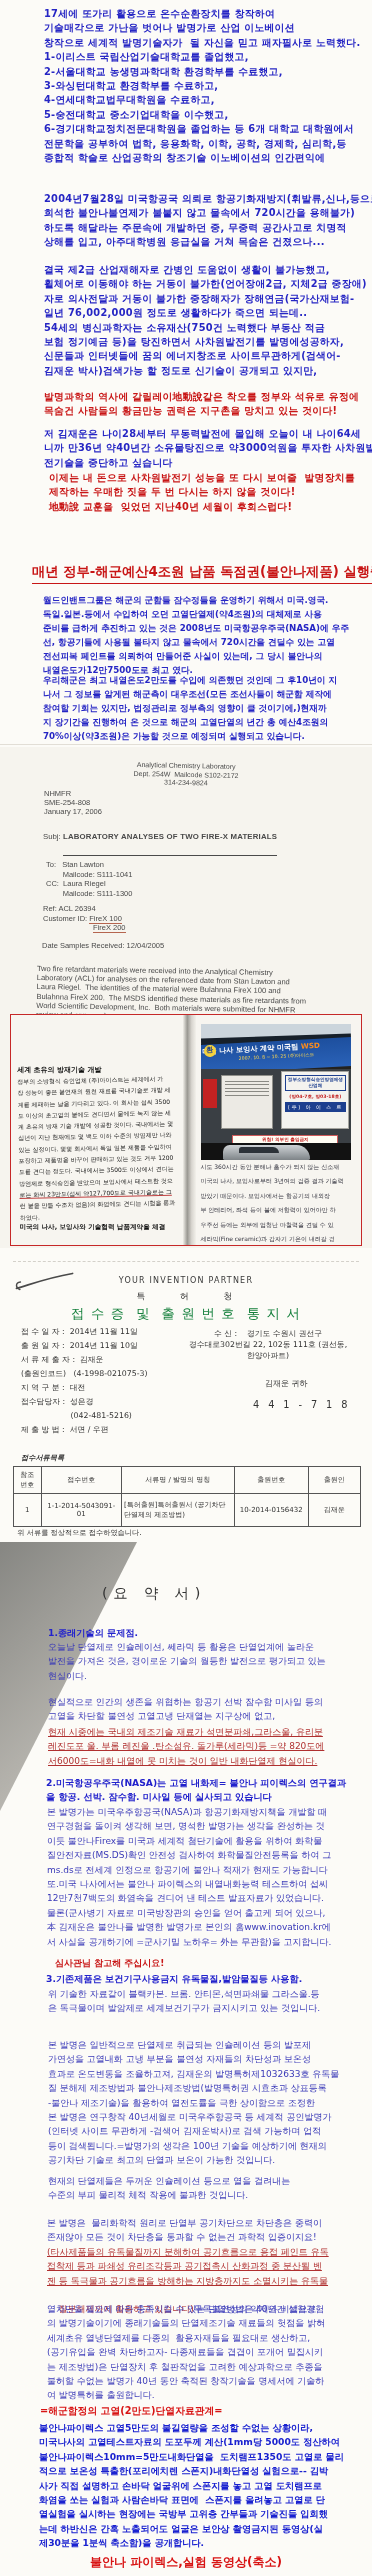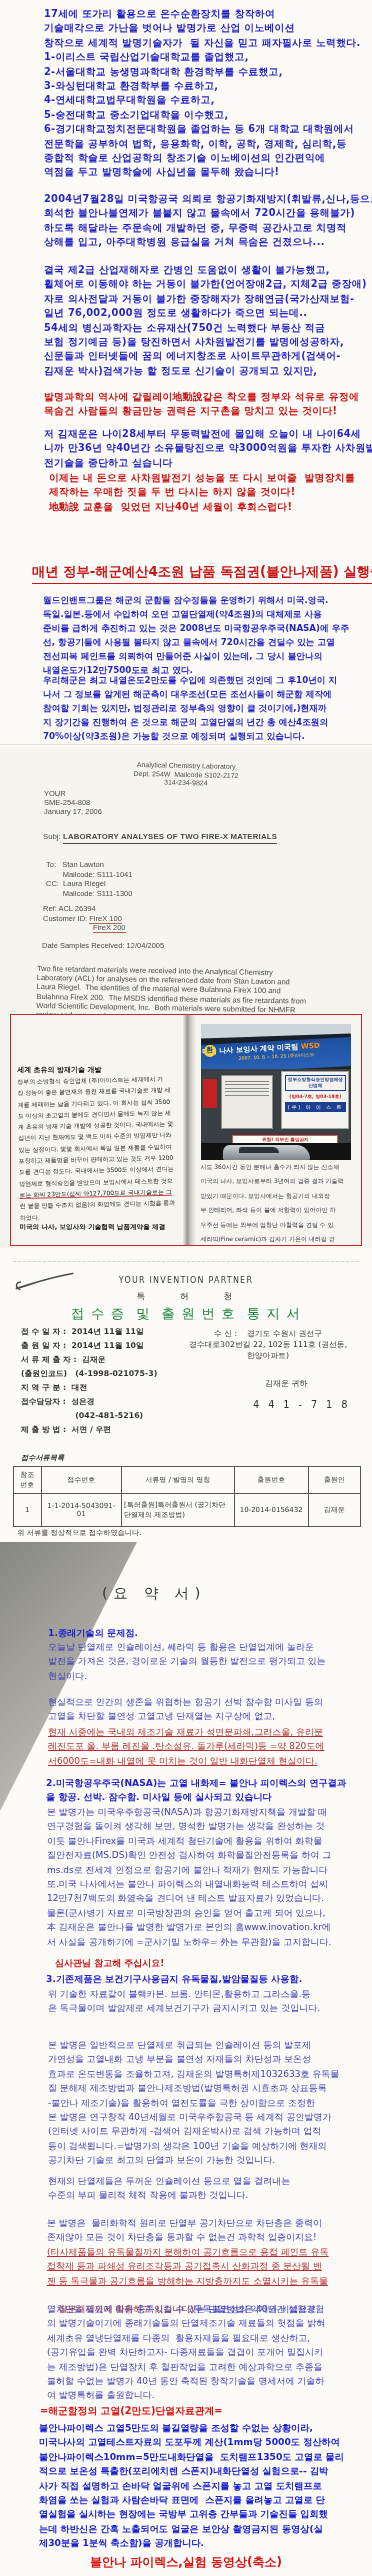--- a/index.html
+++ b/index.html
@@ -14,21 +14,21 @@
   .headline{font-size:13.3px;font-weight:bold;color:#c81616;border-bottom:1.7px solid #c81616;
             padding-bottom:2.3px;white-space:pre;}
   .navy{font-weight:bold;font-size:8.7px;line-height:14px;}
   .rule{height:1.2px;background:#e2ded6;width:372px;}
   #scan-bg{top:747px;left:0;width:372px;height:501px;background:#f6f4ee;}
   
   .memo-ink{color:#4a4a4a;font-family:"Liberation Sans",sans-serif;}
   .acl-head{width:372px;text-align:center;font-size:7px;line-height:8.7px;transform:rotate(1.2deg);}
   .memo-id{font-size:7.5px;line-height:9px;}
   .subj{font-size:7.8px;}
-  .subj .u{border-bottom:1.2px solid #4a4a4a;padding-bottom:2px;font-weight:bold;letter-spacing:0.2px;margin-top:36px;}
+  .subj .u{border-bottom:1.2px solid #4a4a4a;padding-bottom:14px;font-weight:bold;letter-spacing:0.2px;margin-top:36px;}
   .memo-block{font-size:7.5px;line-height:9.5px;}
   .cust-u{border-bottom:1.2px solid #b5654f;}
   .memo-body{font-size:7.5px;line-height:9.2px;width:300px;transform:rotate(1deg);transform-origin:left top;}
   
   #clip-box{top:1014px;left:10.4px;width:350px;height:230px;border:1.7px solid #c62828;background:#f7f5f0;}
   .clip-heading{font-size:7px;font-weight:bold;color:#111;}
   .clip-left{font-size:6px;line-height:11.3px;color:#1c1c1c;width:169px;transform:rotate(-1.2deg);transform-origin:left top;}
   .clip-left div:nth-child(11){text-decoration:underline;text-decoration-color:#c04040;}
   .clip-sub{font-size:6.6px;font-weight:bold;color:#111;}
   .spine{left:172px;top:0;width:12.7px;height:100%;background:linear-gradient(to right,#f0eee8,#9a9892,#d8d5cf,#f3f1eb);}
@@ -105,21 +105,20 @@
       <div>기술매각으로 가난을 벗어나 발명가로 산업 이노베이션</div>
       <div>창작으로 세계적 발명기술자가  될 자신을 믿고 패자필사로 노력했다.</div>
       <div>1-이리스트 국립산업기술대학교를 졸업했고,</div>
       <div>2-서울대학교 농생명과학대학 환경학부를 수료했고,</div>
       <div>3-와싱턴대학교 환경학부를 수료하고,</div>
       <div>4-연세대학교법무대학원을 수료하고,</div>
       <div>5-숭전대학교 중소기업대학을 이수했고,</div>
       <div>6-경기대학교정치전문대학원을 졸업하는 등 6개 대학교 대학원에서</div>
       <div>전문학을 공부하여 법학, 응용화학, 이학, 공학, 경제학, 심리학,등</div>
       <div>종합적 학술로 산업공학의 창조기술 이노베이션의 인간편익에</div>
-      <div>역점을 두고 발명학술에 사십년을 몰두해 왔습니다!</div>
     </div>
   <div class="abs hand blue lines" style="top:192px;left:44px;">
       <div>2004년7월28일 미국항공국 의뢰로 항공기화재방지(휘발류,신나,등으로</div>
       <div>희석한 불안나불연제가 불붙지 않고 물속에서 720시간을 용해불가)</div>
       <div>하도록 해달라는 주문속에 개발하던 중, 무중력 공간사고로 치명적</div>
       <div>상해를 입고, 아주대학병원 응급실을 거쳐 목숨은 건졌으나...</div>
     </div>
   <div class="abs hand blue lines" style="top:263px;left:44px;">
       <div>결국 제2급 산업재해자로 간병인 도움없이 생활이 불가능했고,</div>
       <div>휠체어로 이동해야 하는 거동이 불가한(언어장애2급, 지체2급 중장애)</div>
@@ -164,21 +163,21 @@
     </div>
 
   <div class="abs rule" style="top:744px;"></div>
 
   <div class="abs memo-ink acl-head lines" style="top:762px;left:0;">
     <div>Analytical Chemistry Laboratory</div>
     <div>Dept. 254W  Mailcode S102-2172</div>
     <div>314-234-9824</div>
   </div>
   <div class="abs memo-ink memo-id lines" style="top:789px;left:44px;">
-      <div>YOUR</div>
+      <div>NHMFR</div>
       <div>SME-254-808</div>
       <div>January 17, 2006</div>
     </div>
   <div class="abs memo-ink subj" style="top:832px;left:43px;">
     <span>Subj:</span>
     <span class="u">LABORATORY ANALYSES OF TWO FIRE-X MATERIALS</span>
   </div>
   <div class="abs memo-ink memo-block lines" style="top:860px;left:46px;">
       <div>To:   Stan Lawton</div>
       <div>        Mailcode: S111-1041</div>
@@ -270,21 +269,21 @@
   <div class="abs dashes" style="top:1261px;"></div>
 
   <svg class="abs" style="top:1270px;left:12.7px;" width="63" height="23" viewBox="0 0 110 40">
     <path d="M6 32 C 28 26, 58 14, 104 6" stroke="#4a4a4a" stroke-width="3" fill="none" stroke-linecap="round"></path>
     <path d="M12 34 c -8 -3 -8 -12 1 -13" stroke="#4a4a4a" stroke-width="2.5" fill="none" stroke-linecap="round"></path>
   </svg>
   <div class="abs r-center r-partner" style="top:1276px;">YOUR INVENTION PARTNER</div>
   <div class="abs r-center r-office" style="top:1291px;">특     허     청</div>
   <div class="abs r-center r-title" style="top:1305px;">접 수 증  및  출 원 번 호  통 지 서</div>
 
-  <div class="abs r-fields lines" style="top:1325px;left:21px;font-weight:bold;">
+  <div class="abs r-fields lines" style="top:1325px;left:21px;">
       <div>접 수 일 자 :  2014년 11월 11일</div>
       <div>출 원 일 자 :  2014년 11월 10일</div>
       <div>서 류 제 출 자 :  김재운</div>
       <div>(출원인코드)   (4-1998-021075-3)</div>
       <div>지 역 구 분 :  대전</div>
       <div>접수담당자 :  성은경</div>
       <div>                    (042-481-5216)</div>
       <div>제 출 방 법 :  서면 / 우편</div>
     </div>
   <div class="abs r-addr lines" style="top:1328px;left:173px;">
@@ -353,21 +352,21 @@
       <div>ms.ds로 전세계 인정으로 항공기에 불안나 적재가 현재도 가능합니다</div>
       <div>또.미국 나사에서는 불안나 파이렉스의 내열내화능력 테스트하여 섭씨</div>
       <div>12만7천7백도의 화염속을 견디어 낸 테스트 발표자료가 있었습니다.</div>
       <div>물론(군사병기 자료로 미국방장관의 승인을 얻어 출고케 되어 있으나,</div>
       <div>本 김재운은 불안나를 발명한 발명가로 본인의 홈www.inovation.kr에</div>
       <div>서 사실을 공개하기에 =군사기밀 노하우= 外는 무관함)을 고지합니다.</div>
     </div>
   <div class="abs exam" style="top:1957px;left:55px;">심사관님 참고해 주십시요!</div>
   <div class="abs sum-bold" style="top:1972px;left:46px;">3.기존제품은 보건기구사용금지 유독물질,발암물질등 사용함.</div>
   <div class="abs sum lines" style="top:1987px;left:48px;">
-      <div>위 기술한 자료같이 블랙카본. 브롬. 안티몬,활용하고 그라스울.등</div>
+      <div>위 기술한 자료같이 블랙카본. 브롬. 안티몬,석면파쇄물 그라스울.등</div>
       <div>은 독극물이며 발암제로 세계보건기구가 금지시키고 있는 것입니다.</div>
     </div>
   <div class="abs sum lines" style="top:2038px;left:48px;">
       <div>본 발명은 일반적으로 단열제로 취급되는 인슐레이션 등의 발포제</div>
       <div>가연성을 고열내화 고냉 부분을 불연성 자재들의 차단성과 보온성</div>
       <div>효과로 온도변동을 조율하고져, 김재운의 발명특허제1032633호 유독물</div>
       <div>질 분해제 제조방법과 불안나제조방법(발명특허권 시효초과 상표등록</div>
       <div>-불안나 제조기술)을 활용하여 열전도률을 극한 상이함으로 조정한</div>
       <div>본 발명은 연구창작 40년세월로 미국우주항공국 등 세계적 공인발명가</div>
       <div>(인터넷 사이트 무관하게 -검색어 김재운박사)로 검색 가능하며 업적</div>

